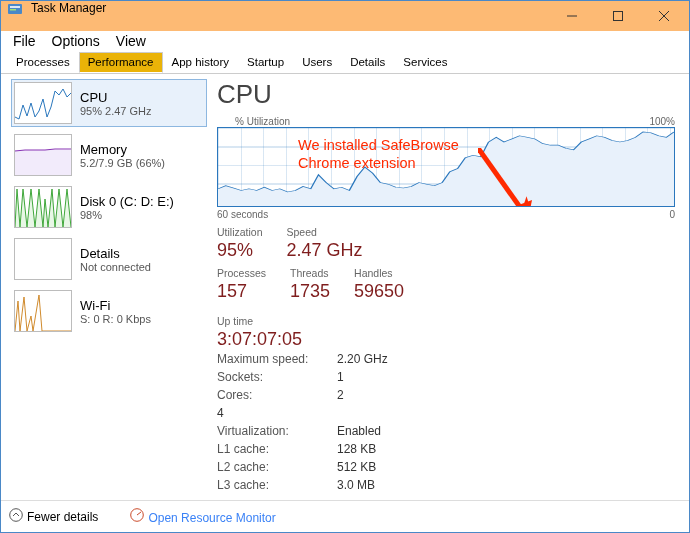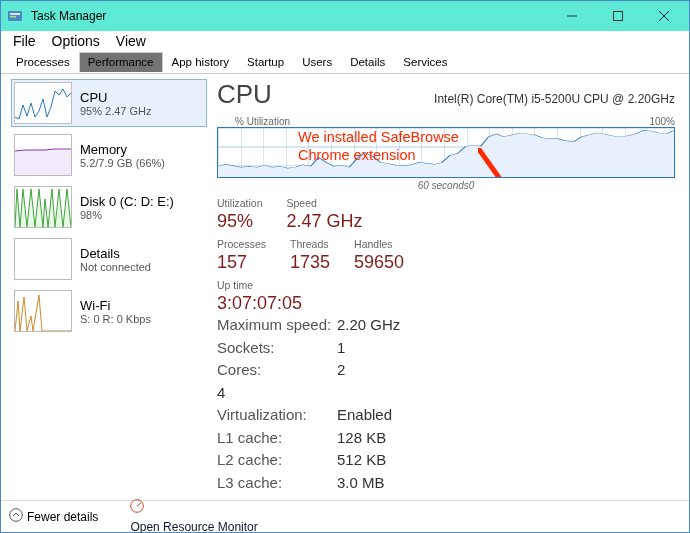--- a/index.html
+++ b/index.html
@@ -1,58 +1,58 @@
 <!DOCTYPE html>
 <html><head>
 <meta charset="utf-8">
 <style>
   * { box-sizing: border-box; margin: 0; padding: 0; font-family: "Segoe UI", Tahoma, sans-serif; }
   body { background: #f0f0f0; }
   .window { width: 690px; height: 533px; background: #fff; border: 1px solid #4a88c7; position: relative; display: flex; flex-direction: column; }
-  .titlebar { height: 30px; background: #5eead4; display: flex; align-items: center; padding: 0 2px 0 6px; }
+  .titlebar { height: 30px; background: #fdba74; display: flex; padding: 0 2px 0 6px; }
   .app-icon { width: 16px; height: 16px; margin-right: 8px; }
   .app-title { font-size: 12px; color: #000; flex: 1; }
   .win-btns { display: flex; }
   .win-btn { width: 46px; height: 30px; display: flex; align-items: center; justify-content: center; font-size: 12px; cursor: default; }
   .win-btn svg { stroke: #333; }
   .menubar { height: 20px; display: flex; padding: 0 4px; }
   .menu-item { font-size: 14px; padding: 2px 8px; cursor: default; }
   .tabs { display: flex; border-bottom: 1px solid #ccc; height: 22px; padding-left: 6px; position: relative; top: 1px; }
   .tab { font-size: 11.5px; padding: 3px 8px 2px; border: 1px solid transparent; cursor: default; }
-  .tab.active { background: #737373; border: 1px solid #ccc; border-bottom: 1px solid #fff; }
+  .tab.active { background: #eab308; border: 1px solid #ccc; border-bottom: 1px solid #fff; }
   .body { flex: 1; display: flex; overflow: hidden; }
   .sidebar { width: 210px; padding: 6px 4px 6px 10px; overflow-y: auto; }
   .side-item { display: flex; border: 1px solid transparent; padding: 2px; margin-bottom: 4px; cursor: default; }
   .side-item.active { border: 1px solid #8db7e0; background: #e8f1fb; }
   .side-thumb { width: 58px; height: 42px; background: #fff; border: 1px solid #bcbcbc; position: relative; overflow: hidden; flex-shrink: 0; }
   .side-text { padding-left: 8px; display: flex; flex-direction: column; justify-content: center; }
   .side-title { font-size: 13px; color: #000; }
   .side-sub { font-size: 11px; color: #555; }
   .main { flex: 1; padding: 6px 14px 6px 6px; display: flex; flex-direction: column; }
   .header-row { display: flex; align-items: baseline; }
   .big-title { font-size: 26px; color: #444; font-weight: 400; flex: 1; }
   .cpu-name { font-size: 12px; color: #333; }
   .chart-labels { display: flex; justify-content: space-between; font-size: 10px; color: #666; margin-top: 6px; margin-left: 18px; }
   .chart { position: relative; height: 186px; border: 1px solid #2a77bd; background-image:
       repeating-linear-gradient(to right, rgba(42,119,189,0.18) 0 1px, transparent 1px 22.6px),
       repeating-linear-gradient(to bottom, rgba(42,119,189,0.18) 0 1px, transparent 1px 18.5px);
     overflow: hidden; }
-  .annot { position: absolute; top: 0; left: 80px; color: #ff2a00; font-size: 14.5px; font-weight: 500; line-height: 1.25; z-index: 3; }
+  .annot { position: absolute; top: 8px; left: 80px; color: #ff2a00; font-size: 14.5px; font-weight: 500; line-height: 1.25; z-index: 3; }
   .arrow { position: absolute; top: 20px; left: 260px; z-index: 3; }
-  .bottom-labels { display: flex; justify-content: center; font-size: 10px; color: #666; margin-top: 2px; margin-bottom: 6px; font-style: italic; }
+  .bottom-labels { display: flex; justify-content: space-between; font-size: 10px; color: #666; margin-top: 2px; margin-bottom: 6px; }
   .stats-row { display: flex; flex-direction: column; }
   .stat-block { margin-right: 24px; }
   .stat-label { font-size: 10.5px; color: #666; }
   .stat-value { font-size: 18px; color: #7f1d1d; margin-top: 2px; }
   .stats-col { flex: 1; }
-  .info-row { display: flex; font-size: 15px; color: #333; line-height: 1.5; }
+  .info-row { display: flex; font-size: 12px; color: #333; line-height: 1.5; }
   .info-row .k { width: 120px; color: #555; }
   .footer { height: 32px; border-top: 1px solid #ddd; display: flex; align-items: center; padding: 0 8px; gap: 18px; }
   .fewer { font-size: 12px; display: flex; align-items: center; gap: 4px; margin-right: 14px; cursor: default; }
-  .resmon { font-size: 12px; color: #0f172a; display: flex; align-items: flex-start; gap: 4px; cursor: default; flex-direction: column; }
+  .resmon { font-size: 12px; color: #3b82f6; display: flex; align-items: flex-end; gap: 4px; cursor: default; }
 </style>
 </head>
 <body>
 
 <div class="window">
 
   <div class="titlebar">
     <span class="app-icon">
       <svg viewBox="0 0 16 16" width="16" height="16">
           <rect x="1" y="3" width="14" height="10" rx="1" fill="#4a88c7"></rect>
@@ -150,21 +150,20 @@
         <div class="side-text">
           <span class="side-title">Wi-Fi</span>
           <span class="side-sub">S: 0  R: 0 Kbps</span>
         </div>
       </div>
     </div>
 
     <div class="main">
       <div class="header-row">
         <span class="big-title">CPU</span>
-        <span class="cpu-name">Intel(R) Core(TM) i5-5200U CPU @ 2.20GHz</span>
       </div>
       <div class="chart-labels">
         <span>% Utilization</span>
         <span>100%</span>
       </div>
       <div class="chart">
         <svg id="chart-svg" viewBox="0 0 452 186" preserveAspectRatio="none" style="position:absolute;inset:0;width:100%;height:100%">
             <path d="M0,186 L0,145.07999999999998 L7.661016949152542,137.64 L15.322033898305085,143.22 L22.98305084745763,148.8 L30.64406779661017,145.07999999999998 L38.30508474576271,148.8 L45.96610169491526,141.36 L53.6271186440678,148.8 L61.28813559322034,145.07999999999998 L68.94915254237289,152.52 L76.61016949152543,148.8 L84.27118644067797,139.5 L91.93220338983052,145.07999999999998 L99.59322033898304,111.6 L107.2542372881356,130.2 L114.91525423728812,145.07999999999998 L122.57627118644068,141.36 L130.23728813559322,148.8 L137.89830508474577,115.32 L145.5593220338983,93 L153.22033898305085,107.88000000000001 L160.88135593220338,130.2 L168.54237288135593,133.92 L176.20338983050848,141.36 L183.86440677966104,143.22 L191.52542372881356,139.5 L199.1864406779661,130.2 L206.84745762711864,133.92 L214.5084745762712,137.64 L222.16949152542375,130.2 L229.83050847457625,104.16 L237.49152542372883,96.72 L245.15254237288136,70.68 L252.81355932203388,65.1 L260.47457627118644,68.82 L268.135593220339,33.48000000000002 L275.79661016949154,22.319999999999993 L283.45762711864404,33.48000000000002 L291.1186440677966,26.039999999999992 L298.77966101694915,18.599999999999994 L306.4406779661017,22.319999999999993 L314.10169491525426,26.039999999999992 L321.76271186440675,37.19999999999999 L329.4237288135593,40.91999999999999 L337.08474576271186,40.91999999999999 L344.7457627118644,48.360000000000014 L352.40677966101697,52.08000000000001 L360.06779661016947,33.48000000000002 L367.7288135593221,26.039999999999992 L375.3898305084746,18.599999999999994 L383.0508474576271,22.319999999999993 L390.7118644067797,29.76000000000002 L398.3728813559322,33.48000000000002 L406.0338983050848,29.76000000000002 L413.6949152542373,22.319999999999993 L421.3559322033898,9.300000000000011 L429.0169491525424,11.159999999999997 L436.6779661016949,18.599999999999994 L444.3389830508475,22.319999999999993 L452,9.300000000000011 L452,186 Z" fill="#e8f1fb"></path>
             <polyline points="0,145.07999999999998 7.661016949152542,137.64 15.322033898305085,143.22 22.98305084745763,148.8 30.64406779661017,145.07999999999998 38.30508474576271,148.8 45.96610169491526,141.36 53.6271186440678,148.8 61.28813559322034,145.07999999999998 68.94915254237289,152.52 76.61016949152543,148.8 84.27118644067797,139.5 91.93220338983052,145.07999999999998 99.59322033898304,111.6 107.2542372881356,130.2 114.91525423728812,145.07999999999998 122.57627118644068,141.36 130.23728813559322,148.8 137.89830508474577,115.32 145.5593220338983,93 153.22033898305085,107.88000000000001 160.88135593220338,130.2 168.54237288135593,133.92 176.20338983050848,141.36 183.86440677966104,143.22 191.52542372881356,139.5 199.1864406779661,130.2 206.84745762711864,133.92 214.5084745762712,137.64 222.16949152542375,130.2 229.83050847457625,104.16 237.49152542372883,96.72 245.15254237288136,70.68 252.81355932203388,65.1 260.47457627118644,68.82 268.135593220339,33.48000000000002 275.79661016949154,22.319999999999993 283.45762711864404,33.48000000000002 291.1186440677966,26.039999999999992 298.77966101694915,18.599999999999994 306.4406779661017,22.319999999999993 314.10169491525426,26.039999999999992 321.76271186440675,37.19999999999999 329.4237288135593,40.91999999999999 337.08474576271186,40.91999999999999 344.7457627118644,48.360000000000014 352.40677966101697,52.08000000000001 360.06779661016947,33.48000000000002 367.7288135593221,26.039999999999992 375.3898305084746,18.599999999999994 383.0508474576271,22.319999999999993 390.7118644067797,29.76000000000002 398.3728813559322,33.48000000000002 406.0338983050848,29.76000000000002 413.6949152542373,22.319999999999993 421.3559322033898,9.300000000000011 429.0169491525424,11.159999999999997 436.6779661016949,18.599999999999994 444.3389830508475,22.319999999999993 452,9.300000000000011" fill="none" stroke="#2a77bd" stroke-width="1.4"></polyline>
           </svg>
@@ -200,21 +199,21 @@
             </div>
             <div class="stat-block">
               <div class="stat-label">Threads</div>
               <div class="stat-value">1735</div>
             </div>
             <div class="stat-block">
               <div class="stat-label">Handles</div>
               <div class="stat-value">59650</div>
             </div>
           </div>
-          <div style="margin-top:6px">
+          <div style="margin-top:13px">
             <div class="stat-label">Up time</div>
             <div class="stat-value">3:07:07:05</div>
           </div>
         </div>
         <div class="stats-col" id="info-col">
             <div class="info-row">
               <span class="k">Maximum speed:</span>
               <span>2.20 GHz</span>
             </div>
             <div class="info-row">

